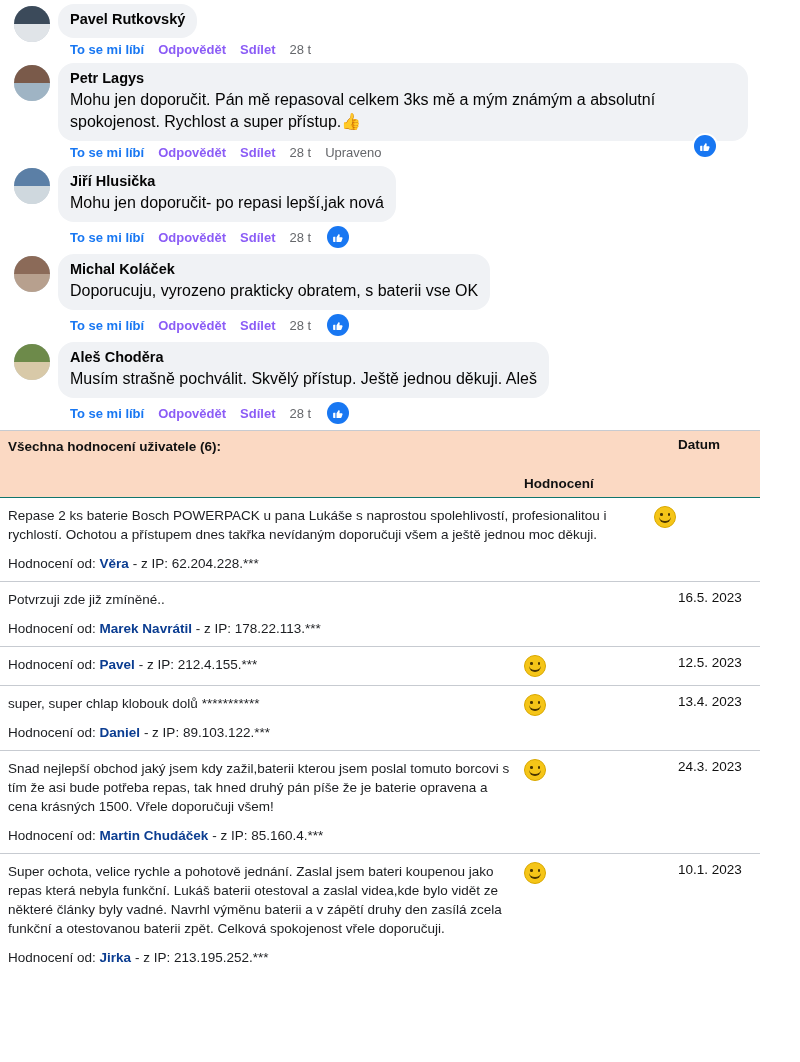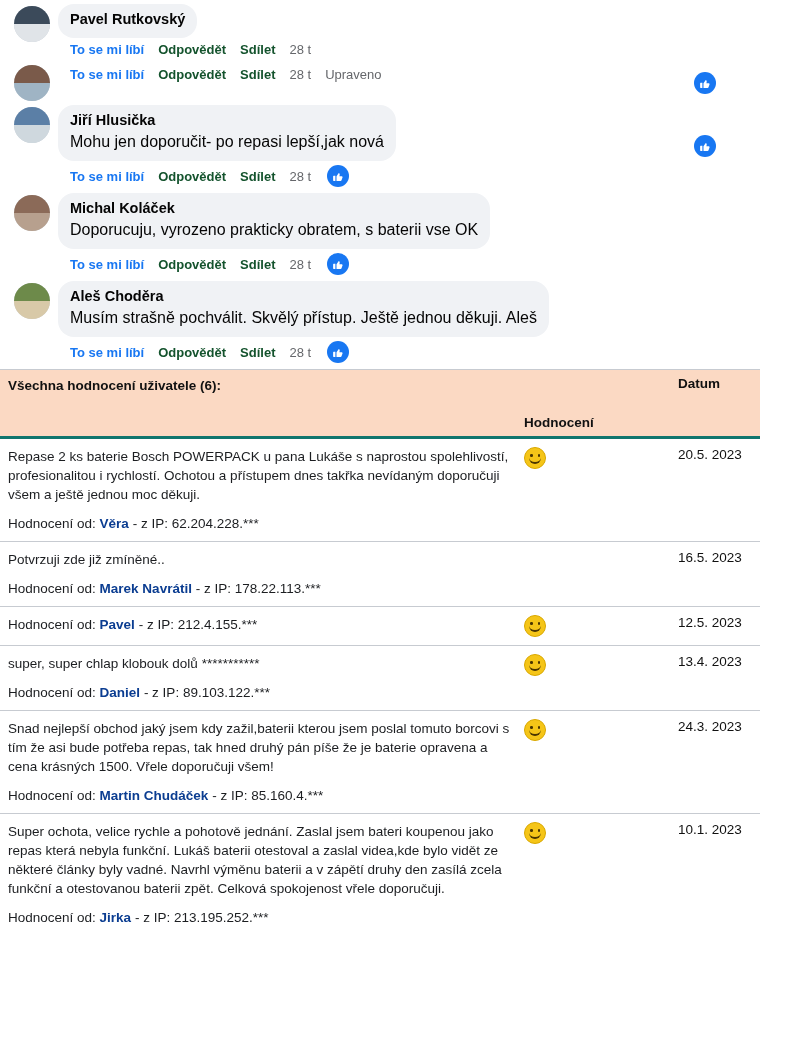--- a/index.html
+++ b/index.html
@@ -70,21 +70,21 @@
     display: flex;
     align-items: center;
     gap: 14px;
     padding: 4px 0 2px 12px;
     font-size: 13px;
     color: #65676b;
     text-align: right;
   }
   .c-actions .act {
     font-weight: bold;
-    color: #14532d;
+    color: #8b5cf6;
   }
   .c-actions .act.blue { color: #1877f2; }
   .c-actions .meta { font-weight: normal; color: #65676b; }
 
   
   .like-badge {
     width: 22px; height: 22px;
     border-radius: 50%;
     background: #1877f2;
     color: #fff;
@@ -109,21 +109,21 @@
   .reviews {
     width: 800px;
     border-top: 1px solid #c7cbd1;
     font-size: 13.5px;
   }
   .rev-head {
     display: flex;
     background: #fbd9c3;
     color: #111;
     font-weight: bold;
-    border-bottom: 3px solid #0f766e;
+    border-bottom: 1px solid #0f766e;
   }
   .rev-head .col-text { flex: 1 1 auto; padding: 6px 8px; }
   .rev-head .col-rating { flex: 0 0 150px; padding: 6px 4px; text-align: left; margin-top: 39px; }
   .rev-head .col-date { flex: 0 0 130px; padding: 6px 8px; }
 
   .rev-row {
     display: flex;
     border-bottom: 1px solid #c7cbd1;
     align-items: flex-start;
   }
@@ -203,20 +203,24 @@
           </svg>
       </span>
     </div>
 
     <div class="comment">
       <div class="avatar">
         <div class="a-top" style="background:#7a5a4a"></div>
         <div class="a-bot" style="background:#9fb4c4"></div>
       </div>
       <div class="comment-body">
+        <div class="bubble">
+          <div class="c-name">Petr Lagys</div>
+          <div class="c-text">Mohu jen doporučit. Pán mě repasoval celkem 3ks mě a mým známým a absolutní spokojenost. Rychlost a super přístup.👍</div>
+        </div>
         <div class="c-actions">
           <span class="act blue">To se mi líbí</span>
           <span class="act">Odpovědět</span>
           <span class="act">Sdílet</span>
           <span class="meta">28 t</span>
           <span class="meta">Upraveno</span>
         </div>
       </div>
       <span class="like-badge badge-right" style="top:76px">
         <svg viewBox="0 0 16 16">
@@ -315,21 +319,20 @@
           <b>Věra</b>
           <span>- z IP:</span>
           <span>62.204.228.***</span>
         </p>
       </div>
       <div class="col-rating">
         <span class="smiley">
             <span class="mouth"></span>
           </span>
       </div>
-      <div class="col-date">20.5. 2023</div>
     </div>
 
     <div class="rev-row">
       <div class="col-text">
         <p class="rev-text">Potvrzuji zde již zmíněné..</p>
         <p class="rev-from">
           <span>Hodnocení od:</span>
           <b>Marek Navrátil</b>
           <span>- z IP:</span>
           <span>178.22.113.***</span>

